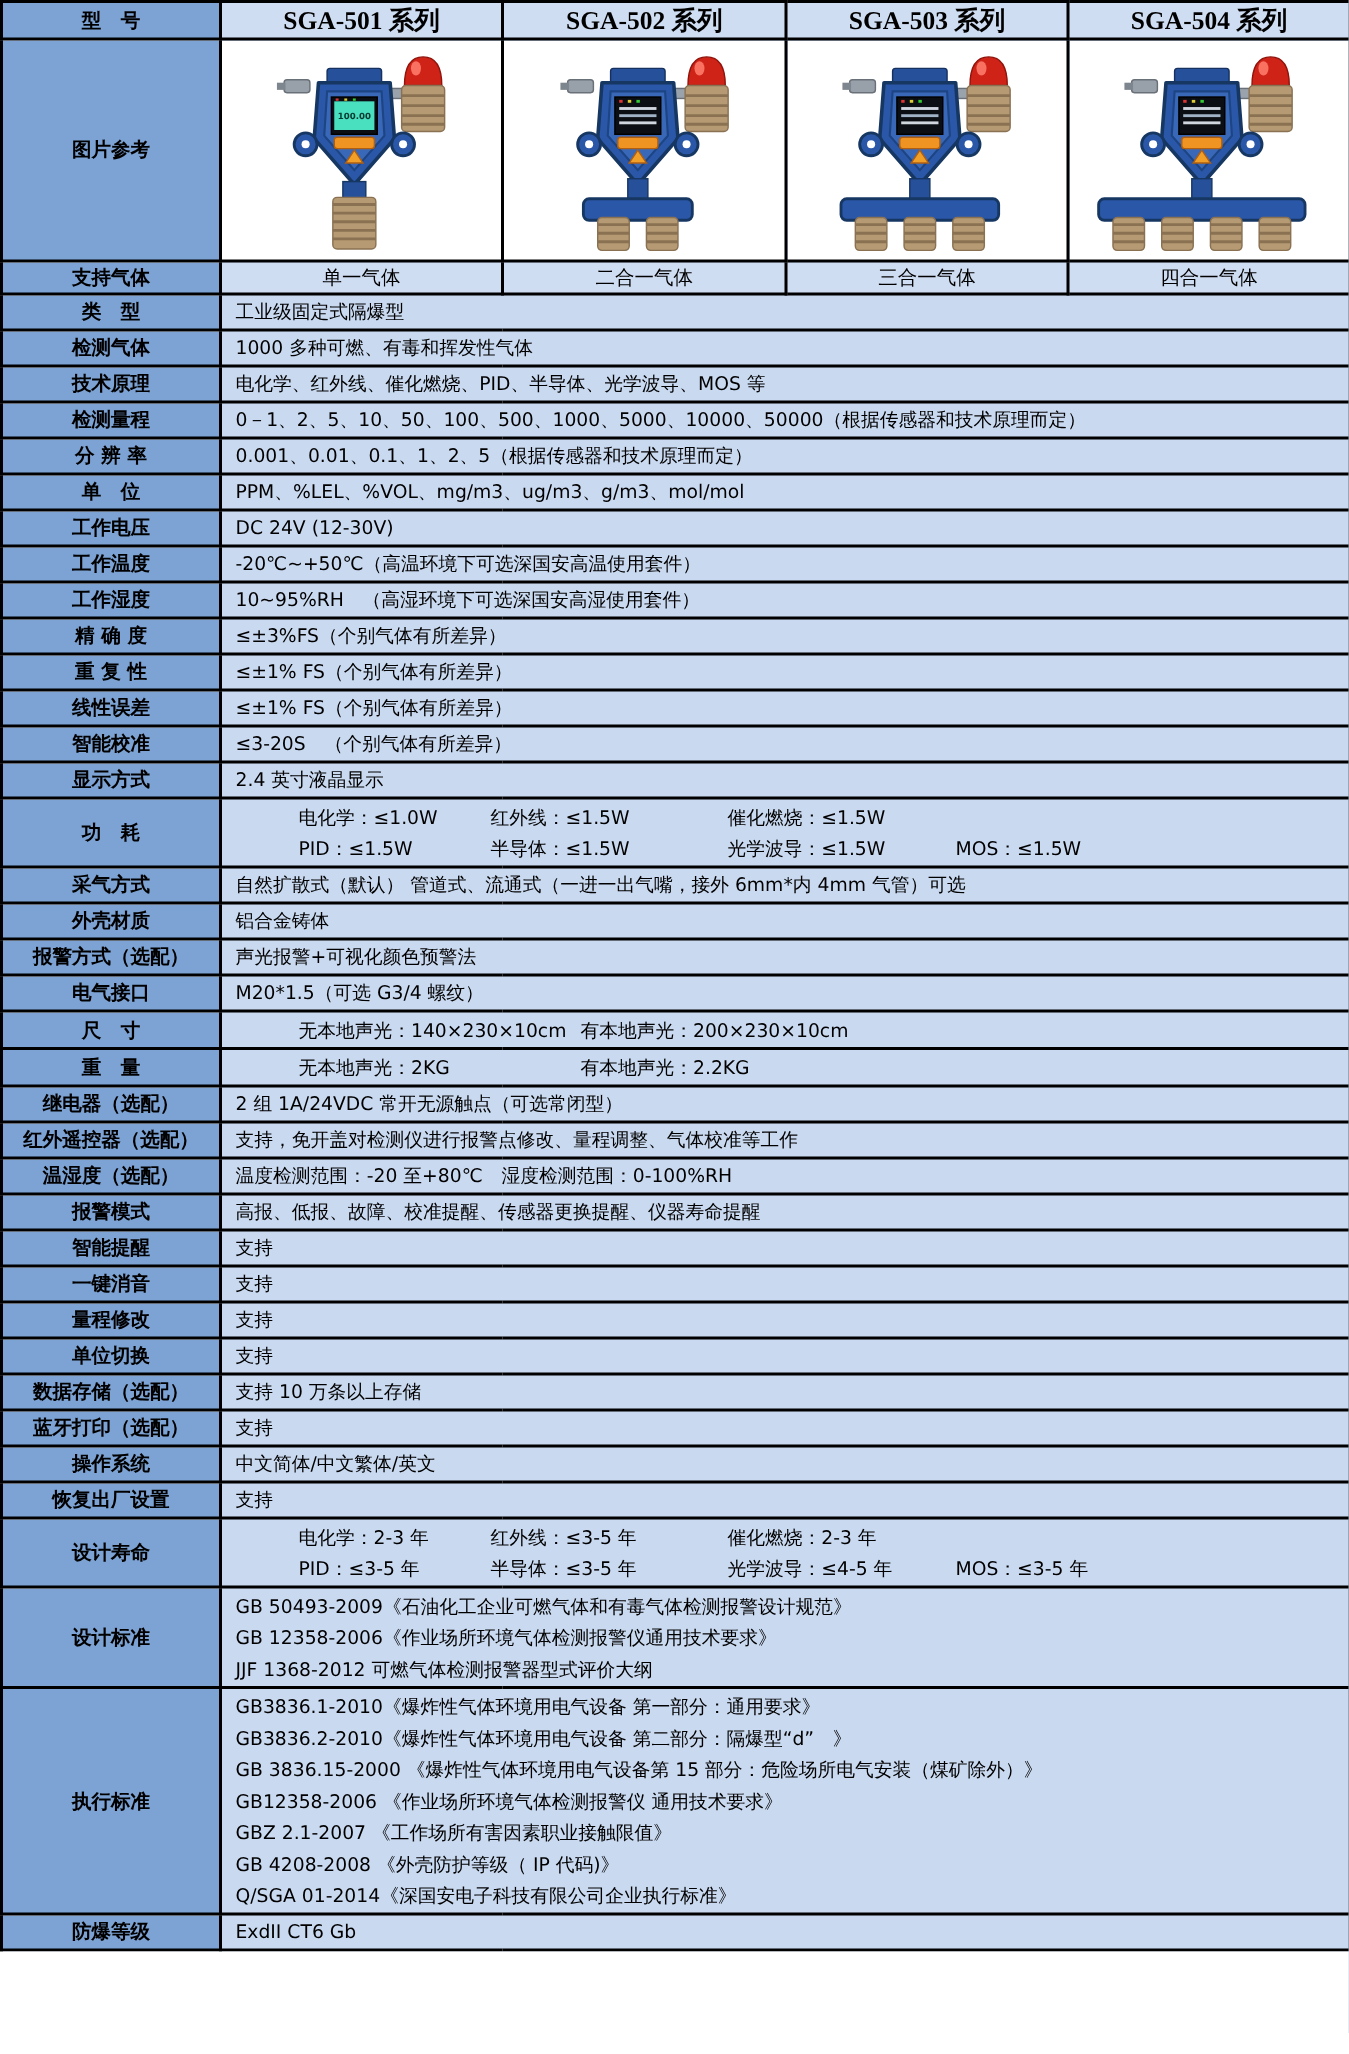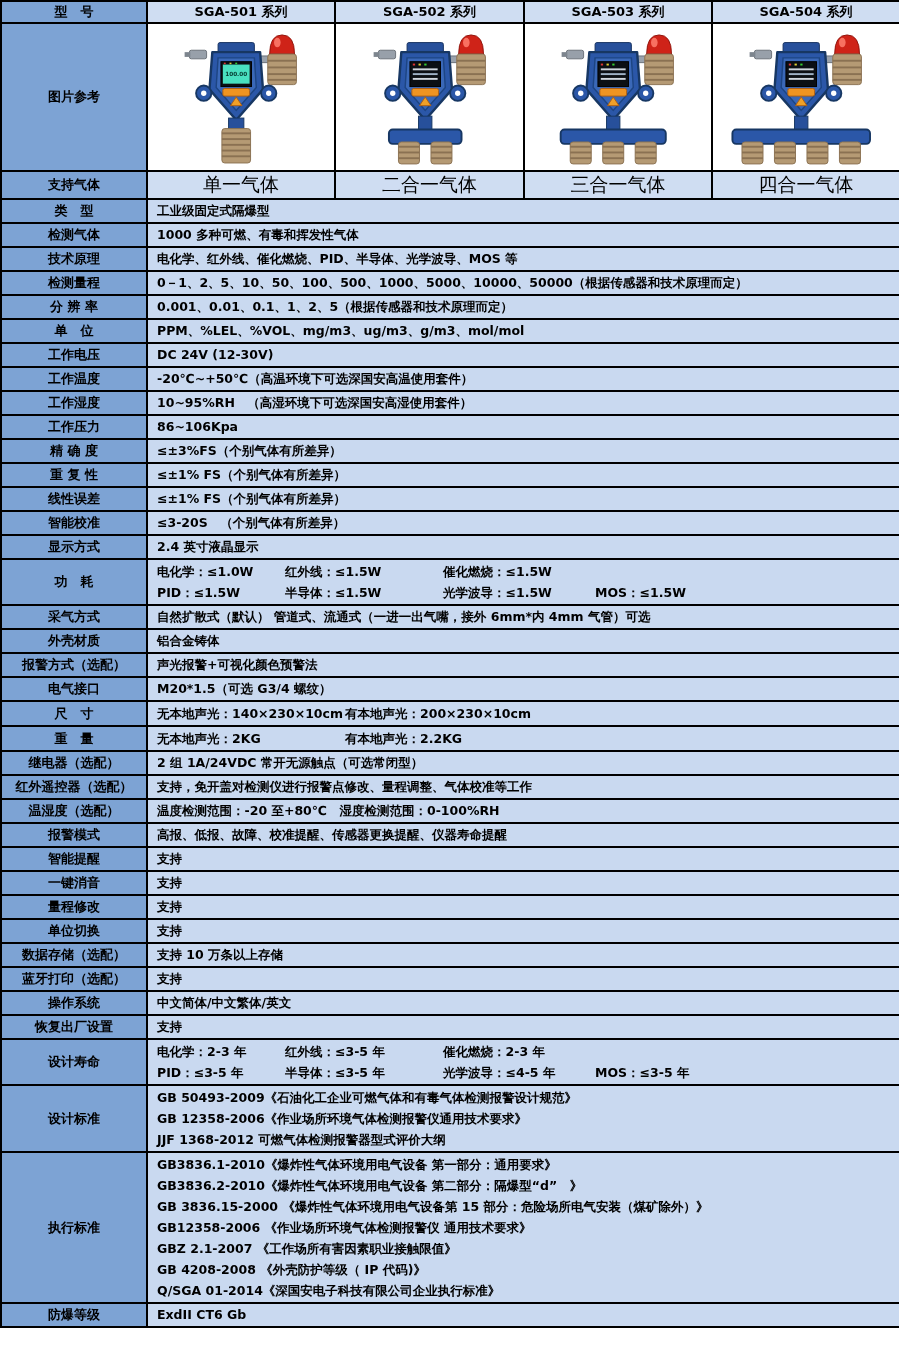--- a/index.html
+++ b/index.html
@@ -1,26 +1,26 @@
 <!DOCTYPE html>
 <html><head>
 <meta charset="utf-8">
 <style>
   html,body{margin:0;padding:0;background:#ffffff;}
   body{width:899px;font-family:"DejaVu Sans","Liberation Sans",sans-serif;color:#000;}
   table.spec{border-collapse:collapse;width:899px;table-layout:fixed;background:#c9d9f0;}
   td,th{border:2px solid #000;padding:0;overflow:hidden;vertical-align:middle;}
   th.lbl,td.lbl{background:#7da3d4;font-weight:bold;font-size:13px;text-align:center;padding:0 2px;}
-  td.val{background:#c9d9f0;font-size:12.5px;text-align:left;padding:1px 4px 1px 9px;line-height:20px;font-weight:bold;}
+  td.val{background:#c9d9f0;font-size:12.5px;text-align:left;padding:1px 4px 1px 9px;line-height:20px;}
   tr.single td{height:20px;}
-  th.colhead{background:#cfddf2;font-size:13px;font-weight:bold;text-align:center;height:20px;}
+  th.colhead{background:#cfddf2;font-size:17px;font-weight:bold;text-align:center;height:20px;font-family:Liberation Serif, serif;}
   td.imgcell{background:#ffffff;height:146px;text-align:center;vertical-align:middle;}
-  td.gas{background:#cfddf2;font-size:19px;text-align:center;height:20px;}
+  td.gas{background:#cfddf2;font-size:13px;text-align:center;height:20px;}
   .mline{line-height:21px;white-space:nowrap;}
-  .tabline{white-space:nowrap;line-height:21px;}
+  .tabline{white-space:nowrap;line-height:21px;margin-left:42px;}
   .tabs4 .seg{display:inline-block;}
   .tabs4 .seg:nth-child(1){width:128px;}
   .tabs4 .seg:nth-child(2){width:158px;}
   .tabs4 .seg:nth-child(3){width:152px;}
   .tabs2 .seg:nth-child(1){display:inline-block;width:188px;}
   svg.detector{display:block;margin:2px auto 0 auto;}
 </style>
 </head>
 <body>
 
@@ -296,24 +296,20 @@
       </tr>
       <tr class="single">
         <td class="lbl">工作温度</td>
         <td class="val" colspan="4">-20℃~+50℃（高温环境下可选深国安高温使用套件）</td>
       </tr>
       <tr class="single">
         <td class="lbl">工作湿度</td>
         <td class="val" colspan="4">10~95%RH　（高湿环境下可选深国安高湿使用套件）</td>
       </tr>
       <tr class="single">
-        <td class="lbl">工作压力</td>
-        <td class="val" colspan="4">86~106Kpa</td>
-      </tr>
-      <tr class="single">
         <td class="lbl">精 确 度</td>
         <td class="val" colspan="4">≤±3%FS（个别气体有所差异）</td>
       </tr>
       <tr class="single">
         <td class="lbl">重 复 性</td>
         <td class="val" colspan="4">≤±1% FS（个别气体有所差异）</td>
       </tr>
       <tr class="single">
         <td class="lbl">线性误差</td>
         <td class="val" colspan="4">≤±1% FS（个别气体有所差异）</td>

